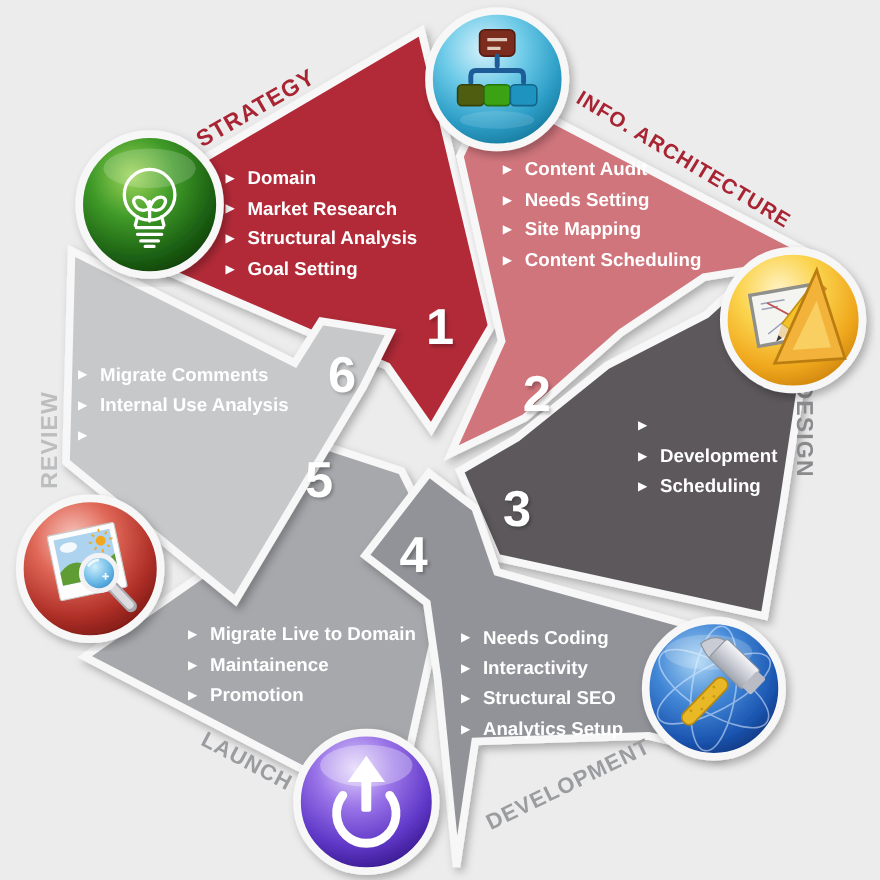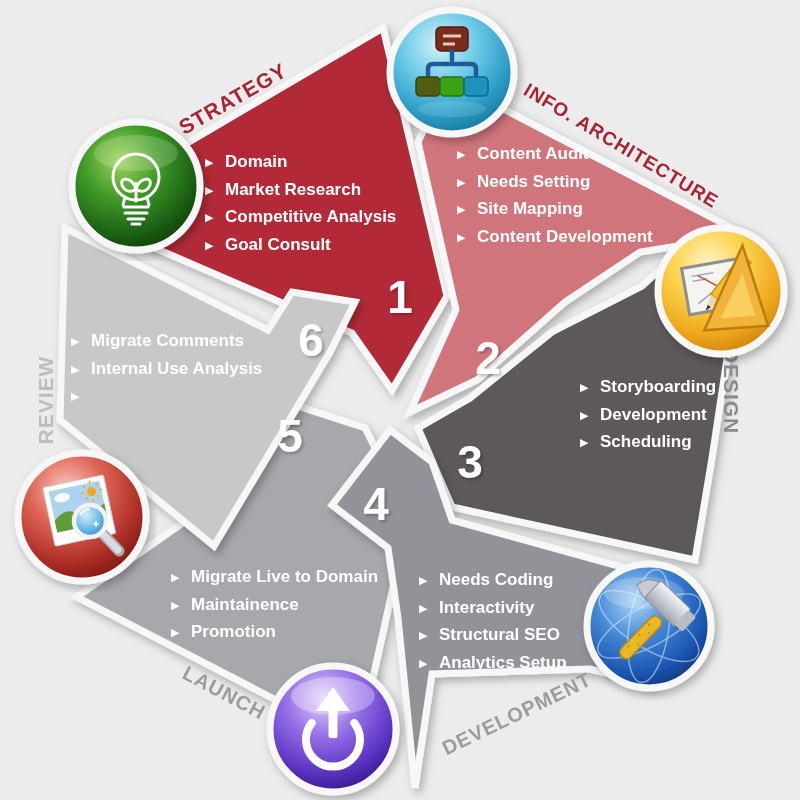--- a/index.html
+++ b/index.html
@@ -57,49 +57,48 @@
       <div class="row">
         <span class="bullet">▶</span>
         <span class="itxt">Domain</span>
       </div>
       <div class="row">
         <span class="bullet">▶</span>
         <span class="itxt">Market Research</span>
       </div>
       <div class="row">
         <span class="bullet">▶</span>
-        <span class="itxt">Competitive Analysis</span>
-      </div>
-      <div class="row">
-        <span class="bullet">▶</span>
-        <span class="itxt">Goal Consult</span>
+        <span class="itxt">Structural Analysis</span>
+      </div>
+      <div class="row">
+        <span class="bullet">▶</span>
+        <span class="itxt">Goal Setting</span>
       </div>
     </div>
   <div class="phase-list" style="left:457px;top:142px;width:225px;">
       <div class="row">
         <span class="bullet">▶</span>
         <span class="itxt">Content Audit</span>
       </div>
       <div class="row">
         <span class="bullet">▶</span>
         <span class="itxt">Needs Setting</span>
       </div>
       <div class="row">
         <span class="bullet">▶</span>
         <span class="itxt">Site Mapping</span>
       </div>
       <div class="row">
         <span class="bullet">▶</span>
-        <span class="itxt">Content Development</span>
+        <span class="itxt">Content Scheduling</span>
       </div>
     </div>
   <div class="phase-list" style="left:580px;top:375px;width:140px;">
       <div class="row">
         <span class="bullet">▶</span>
-        <span class="itxt">Storyboarding</span>
       </div>
       <div class="row">
         <span class="bullet">▶</span>
         <span class="itxt">Development</span>
       </div>
       <div class="row">
         <span class="bullet">▶</span>
         <span class="itxt">Scheduling</span>
       </div>
     </div>

